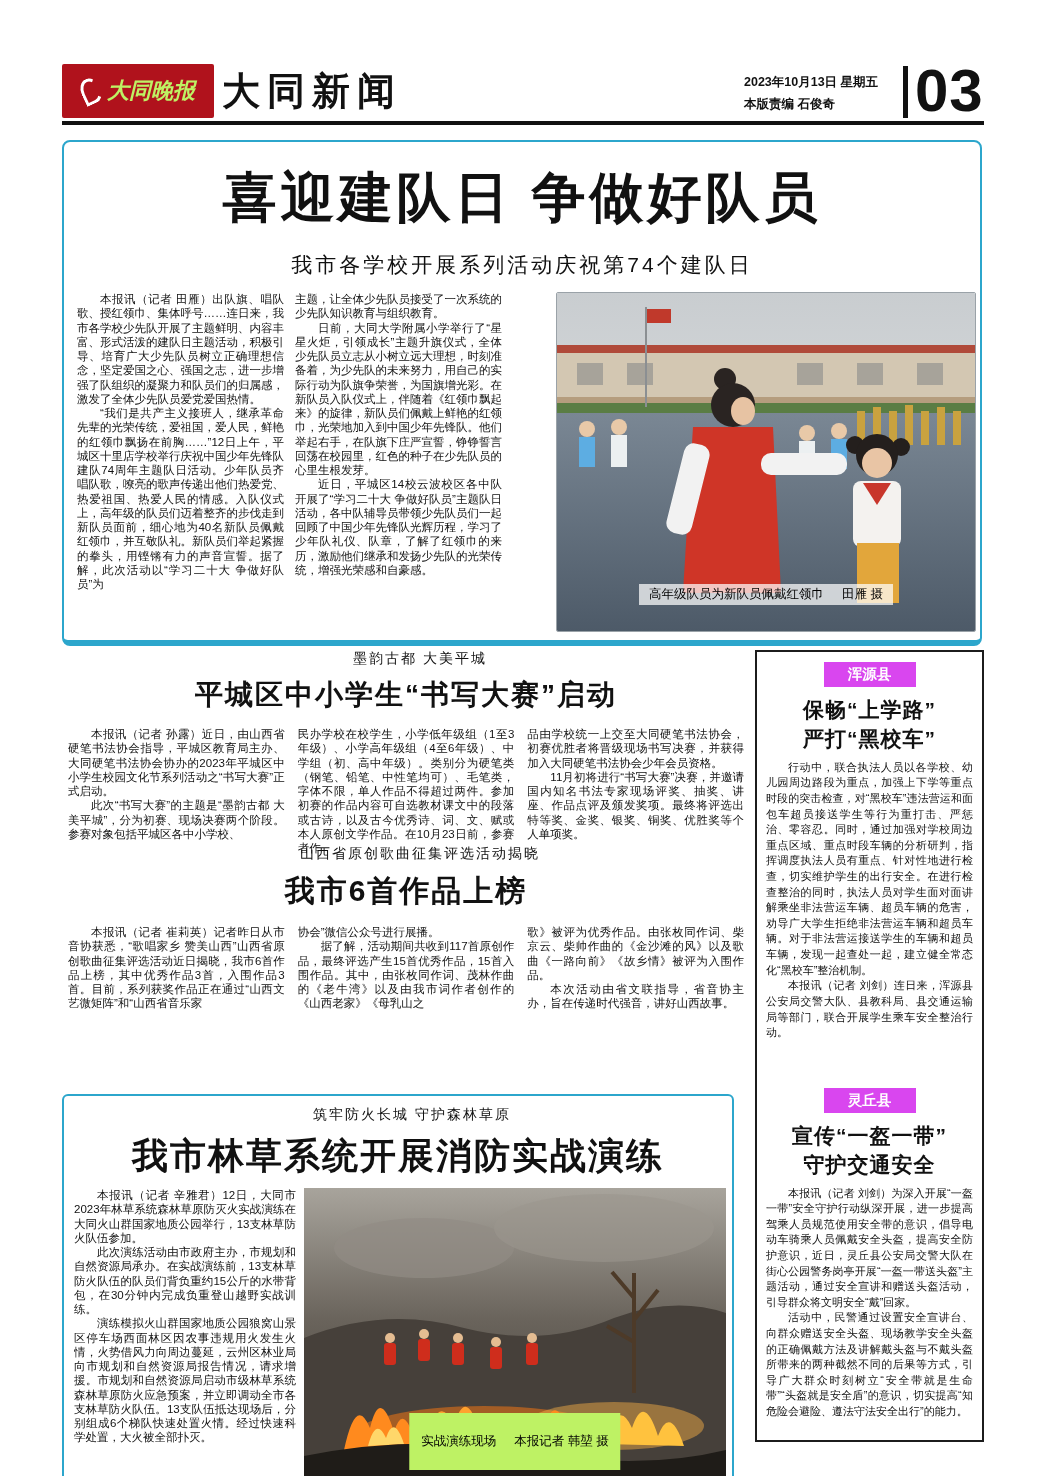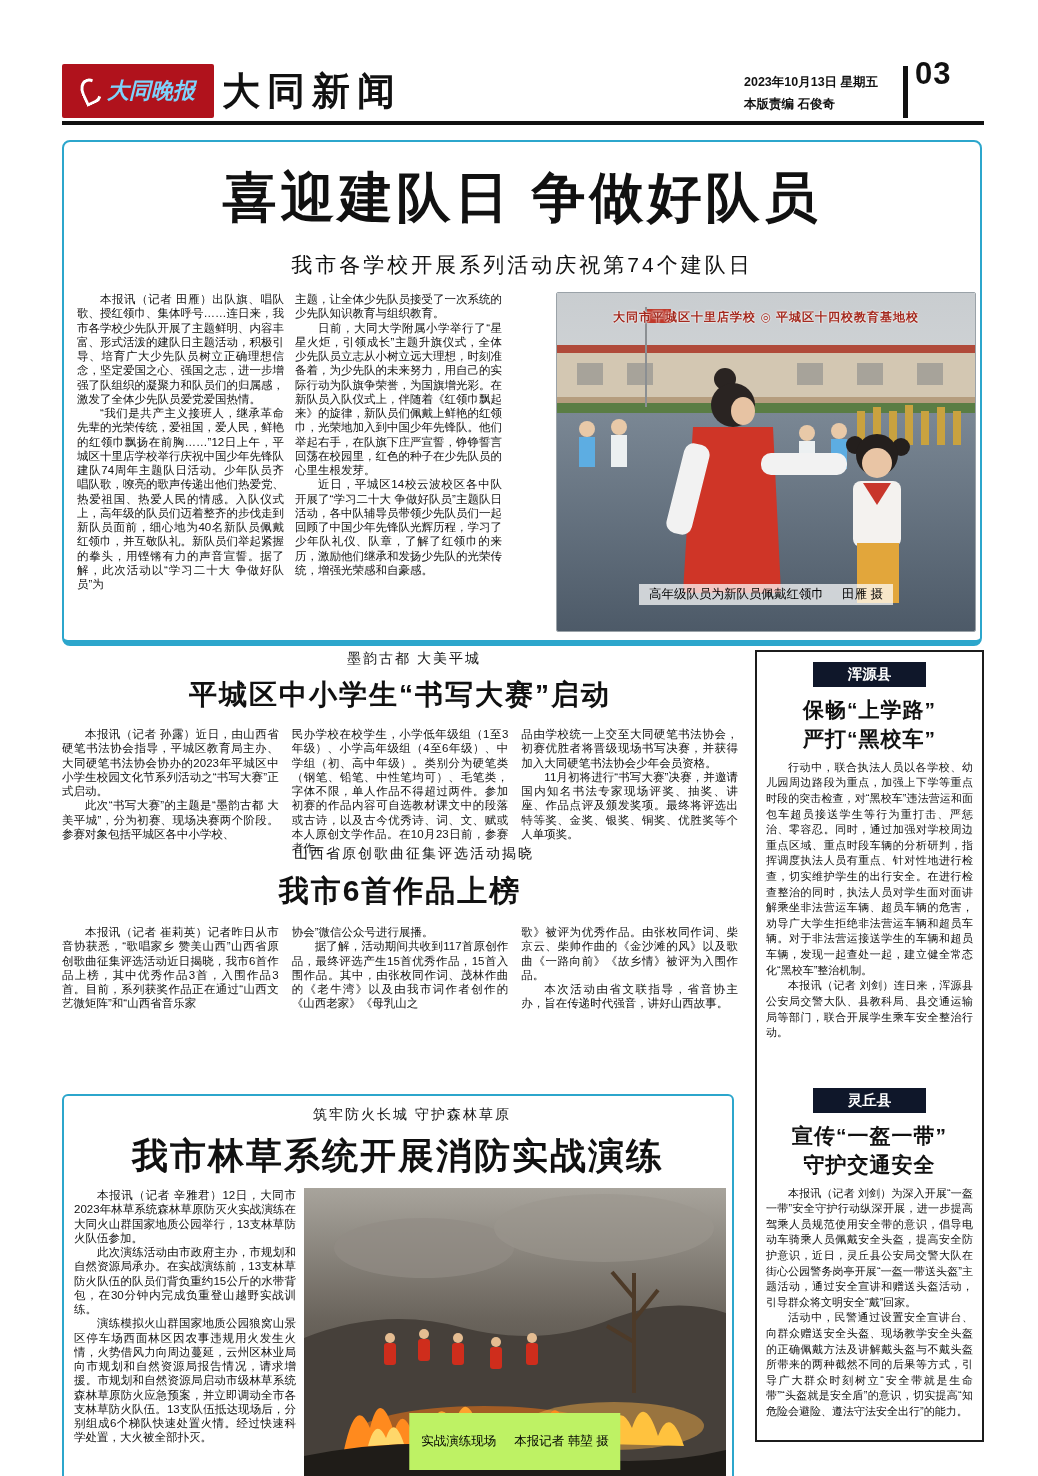--- a/index.html
+++ b/index.html
@@ -1,27 +1,27 @@
 <!DOCTYPE html>
 <html><head>
 <meta charset="utf-8">
 <style>
   html,body{margin:0;padding:0;background:#e8e8e8;}
   .page{position:relative;width:1038px;height:1476px;background:#ffffff;margin:0 auto;
         font-family:"Liberation Sans","DejaVu Sans",sans-serif;color:#111;overflow:hidden;}
   
   .logo{position:absolute;left:62px;top:64px;width:152px;height:54px;background:#b0121c;
-        color:#7dd3fc;display:flex;align-items:center;justify-content:center;gap:6px;
+        color:#bef264;display:flex;align-items:center;justify-content:center;gap:6px;
         font-size:22px;font-weight:bold;font-style:italic;border-radius:2px;}
   .logo-mark{width:14px;height:20px;border:3px solid #fff;border-right-color:transparent;
         border-radius:50% 50% 50% 0;transform:rotate(-25deg);}
   .section-title{position:absolute;left:222px;top:66px;font-size:38px;font-weight:900;letter-spacing:7px;}
   .date-block{position:absolute;left:727px;top:72px;width:172px;font-size:12.5px;font-weight:bold;line-height:1.75;margin-left:17px;}
   .divider-v{position:absolute;left:903px;top:66px;width:5px;height:52px;background:#111;}
-  .page-number{position:absolute;left:915px;top:56px;font-size:31px;font-weight:900;letter-spacing:1px;}
+  .page-number{position:absolute;left:915px;top:56px;font-size:60px;font-weight:900;letter-spacing:1px;}
   .header-rule{position:absolute;left:62px;top:121px;width:922px;height:4px;background:#111;}
   
   .lead-box{position:absolute;left:62px;top:140px;width:916px;height:498px;
         border:2px solid #2ca6cc;border-bottom-width:6px;border-radius:8px;}
   .lead-headline{margin:20px 0 0;text-align:center;font-size:54px;font-weight:900;letter-spacing:4px;}
   .lead-subtitle{margin:16px 0 0;text-align:center;font-size:21px;font-weight:500;letter-spacing:3px;}
   .lead-col{position:absolute;top:150px;width:207px;height:336px;font-size:11.5px;line-height:1.24;
         text-align:justify;overflow:hidden;}
   .lead-col.c1{left:13px;}
   .lead-col.c2{left:231px;}
@@ -29,21 +29,21 @@
   p.cont{text-indent:0;}
   .lead-photo{position:absolute;left:492px;top:150px;width:418px;height:338px;margin:0;
         overflow:hidden;border:1px solid #9aa2a8;border-radius:2px;}
   .lead-photo svg{display:block;width:100%;height:100%;}
   .photo-banner{position:absolute;left:0;top:16px;width:100%;text-align:center;color:#a3291e;
         font-weight:bold;font-size:12px;letter-spacing:1px;text-shadow:0 0 2px #fff,0 0 2px #fff;}
   .lead-caption{position:absolute;left:50%;bottom:26px;transform:translateX(-50%);
         background:rgba(255,255,255,.72);padding:2px 10px;font-size:12.5px;white-space:nowrap;color:#000;}
   .credit{margin-left:18px;}
   
-  .mid{position:absolute;left:62px;width:676px;}
+  .mid{position:absolute;left:68px;width:676px;}
   .kicker{text-align:center;font-size:14px;letter-spacing:2px;margin:0;}
   .mid-headline{text-align:center;font-size:28px;font-weight:900;letter-spacing:2px;margin:8px 0 0;}
   .mid-headline.big{font-size:30px;}
   .cols{display:flex;gap:13px;margin-top:13px;}
   .col{flex:1;text-align:justify;font-size:11.5px;line-height:1.24;overflow:hidden;}
   .a2 .col{height:142px;}
   .a3 .col{height:112px;}
   
   .fire-box{position:absolute;left:62px;top:1046px;width:668px;height:388px;
         border:2px solid #2ca6cc;border-radius:6px;margin-top:48px;}
@@ -51,21 +51,21 @@
   .fire-box .mid-headline{font-size:36px;}
   .a4-body{position:absolute;left:10px;top:92px;width:222px;height:286px;
         font-size:11.5px;line-height:1.24;text-align:justify;overflow:hidden;}
   .fire-photo{position:absolute;left:240px;top:92px;width:422px;height:290px;margin:0;overflow:hidden;}
   .fire-photo svg{display:block;width:100%;height:100%;}
   .fire-caption{position:absolute;left:50%;bottom:8px;transform:translateX(-50%);
         background:#bef264;padding:20px 12px;font-size:12.5px;white-space:nowrap;color:#000;}
   
   .sidebar{position:absolute;left:755px;top:650px;width:229px;height:792px;
         border:2px solid #1c1c1c;box-sizing:border-box;overflow:hidden;}
-  .county-tag{width:113px;margin:10px auto 0;background:#0f172a;color:#fff;text-align:center;
+  .county-tag{width:92px;margin:10px auto 0;background:#d946ef;color:#fff;text-align:center;
         font-size:14.5px;font-weight:bold;padding:3px 0;}
   .sb-headline{margin:8px 0 0;text-align:center;font-size:21px;font-weight:900;line-height:1.4;letter-spacing:1px;}
   .sb-body{margin:6px 9px 0;font-size:11px;line-height:1.42;text-align:justify;overflow:hidden;}
   .sb-body.b1{height:318px;}
   .sb-body.b2{height:266px;}
 </style>
 </head>
 <body>
 
 <div class="page">
@@ -148,21 +148,20 @@
         <rect x="118" y="150" width="26" height="92" rx="10" fill="#f2f2f2" transform="rotate(14 131 196)"></rect>
         <rect x="204" y="160" width="86" height="22" rx="10" fill="#f2f2f2"></rect>
         <circle cx="298" cy="152" r="9" fill="#241f1d"></circle>
         <circle cx="344" cy="154" r="9" fill="#241f1d"></circle>
         <circle cx="320" cy="162" r="21" fill="#241f1d"></circle>
         <circle cx="320" cy="170" r="15" fill="#e9c5a5"></circle>
         <rect x="296" y="188" width="48" height="66" rx="8" fill="#f4f2ef"></rect>
         <path d="M306 190 L334 190 L320 212 Z" fill="#c8362b"></path>
         <rect x="300" y="250" width="42" height="60" fill="#e2a63b"></rect>
       </svg>
-      <div class="photo-banner">大同市平城区十里店学校 ◎ 平城区十四校教育基地校</div>
       <figcaption class="lead-caption">
         <span>高年级队员为新队员佩戴红领巾</span><span class="credit">田雁 摄</span>
       </figcaption>
     </figure>
   </section>
 
   <section class="mid a2" style="top:650px;">
     <p class="kicker">墨韵古都 大美平城</p>
     <h3 class="mid-headline">平城区中小学生“书写大赛”启动</h3>
     <div class="cols">

